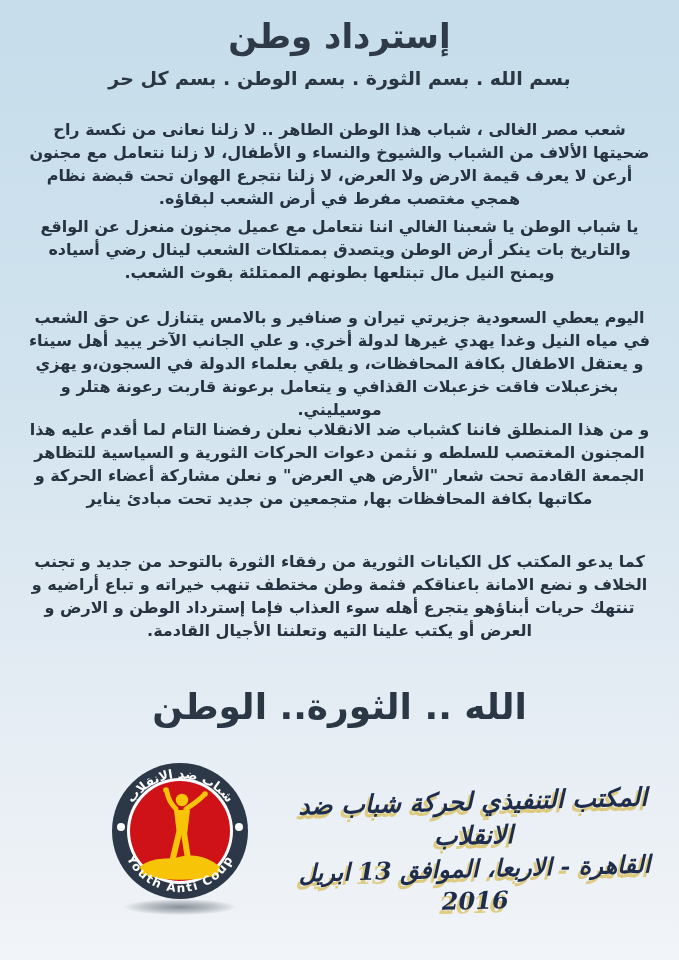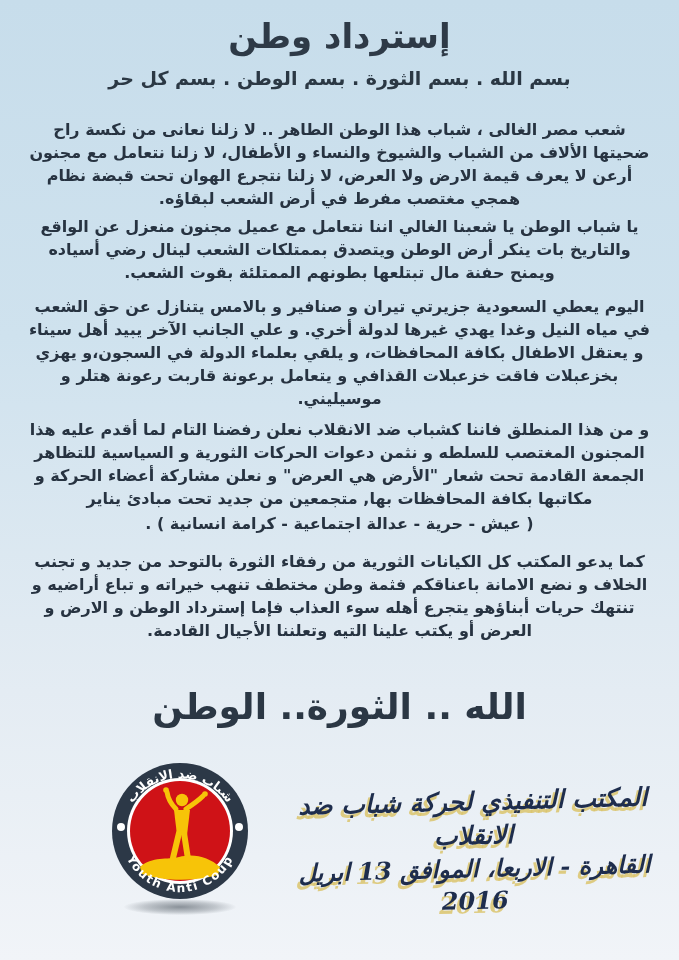--- a/index.html
+++ b/index.html
@@ -34,21 +34,21 @@
   .para {
     text-align: center;
     font-size: 16px;
     font-weight: bold;
     line-height: 23px;
     padding: 0 24px;
     color: #273341;
   }
   .p1 { top: 118px; }
   .p2 { top: 215px; }
-  .p3 { top: 295px; }
+  .p3 { top: 306px; }
   .p4 { top: 418px; }
   .principles { margin-top: 2px; }
   .p5 { top: 550px; }
   .slogan {
     top: 686px;
     text-align: center;
     font-size: 36px;
     font-weight: bold;
     color: #2b3744;
   }
@@ -95,26 +95,25 @@
 </head>
 <body>
 
 <div class="page">
 
   <div class="abs title">إسترداد وطن</div>
 
   <div class="abs bismillah bis1">بسم الله . بسم الثورة . بسم الوطن . بسم كل حر</div>
 
   <div class="abs para p1">شعب مصر الغالى ، شباب هذا الوطن الطاهر .. لا زلنا نعانى من نكسة راح ضحيتها الألاف من الشباب والشيوخ والنساء و الأطفال، لا زلنا نتعامل مع مجنون أرعن لا يعرف قيمة الارض ولا العرض، لا زلنا نتجرع الهوان تحت قبضة نظام همجي مغتصب مفرط في أرض الشعب لبقاؤه.</div>
-  <div class="abs para p2">يا شباب الوطن يا شعبنا الغالي اننا نتعامل مع عميل مجنون منعزل عن الواقع والتاريخ بات ينكر أرض الوطن ويتصدق بممتلكات الشعب لينال رضي أسياده ويمنح حفنة مال تبتلعها بطونهم الممتلئة بقوت الشعب.</div>
+  <div class="abs para p2">يا شباب الوطن يا شعبنا الغالي اننا نتعامل مع عميل مجنون منعزل عن الواقع والتاريخ بات ينكر أرض الوطن ويتصدق بممتلكات الشعب لينال رضي أسياده ويمنح النيل مال تبتلعها بطونهم الممتلئة بقوت الشعب.</div>
   <div class="abs para p3">اليوم يعطي السعودية جزيرتي تيران و صنافير و بالامس يتنازل عن حق الشعب في مياه النيل وغدا يهدي غيرها لدولة أخري. و علي الجانب الآخر يبيد أهل سيناء و يعتقل الاطفال بكافة المحافظات، و يلقي بعلماء الدولة في السجون،و يهزي بخزعبلات فاقت خزعبلات القذافي و يتعامل برعونة قاربت رعونة هتلر و موسيليني.</div>
 
   <div class="abs para p4">
     <div>و من هذا المنطلق فاننا كشباب ضد الانقلاب نعلن رفضنا التام لما أقدم عليه هذا المجنون المغتصب للسلطه و نثمن دعوات الحركات الثورية و السياسية للتظاهر الجمعة القادمة تحت شعار "الأرض هي العرض" و نعلن مشاركة أعضاء الحركة و مكاتبها بكافة المحافظات بها, متجمعين من جديد تحت مبادئ يناير</div>
-    <div class="principles">( عيش - حرية - عدالة اجتماعية - كرامة انسانية ) .</div>
   </div>
 
   <div class="abs para p5">كما يدعو المكتب كل الكيانات الثورية من رفقاء الثورة بالتوحد من جديد و تجنب الخلاف و نضع الامانة باعناقكم فثمة وطن مختطف تنهب خيراته و تباع أراضيه و تنتهك حريات أبناؤهو يتجرع أهله سوء العذاب فإما إسترداد الوطن و الارض و العرض أو يكتب علينا التيه وتعلننا الأجيال القادمة.</div>
 
   <div class="abs slogan">الله .. الثورة.. الوطن</div>
 
   <div class="logo-wrap">
     <svg width="140" height="140" viewBox="0 0 140 140">
       <circle cx="70" cy="70" r="68" fill="#2c3847"></circle>
       <circle cx="70" cy="70" r="53" fill="#ffffff"></circle>

